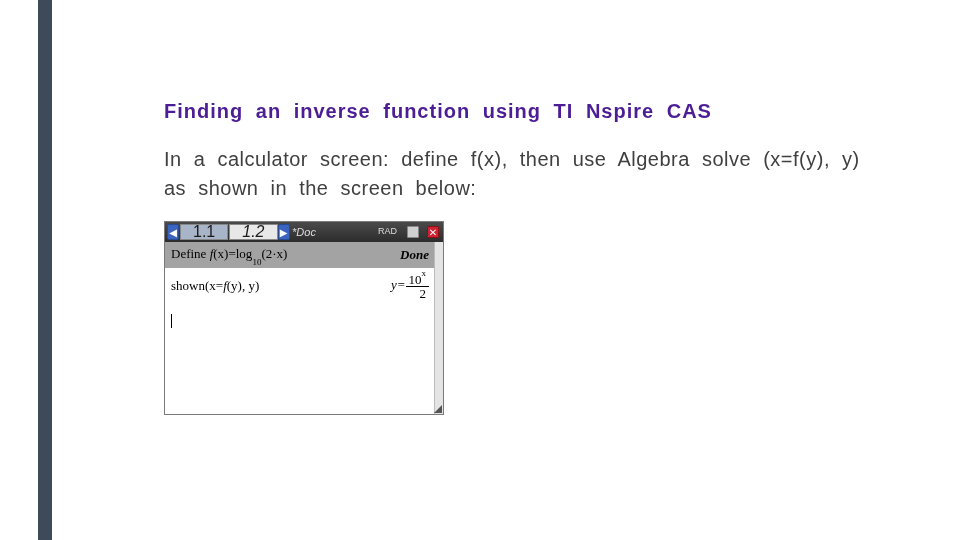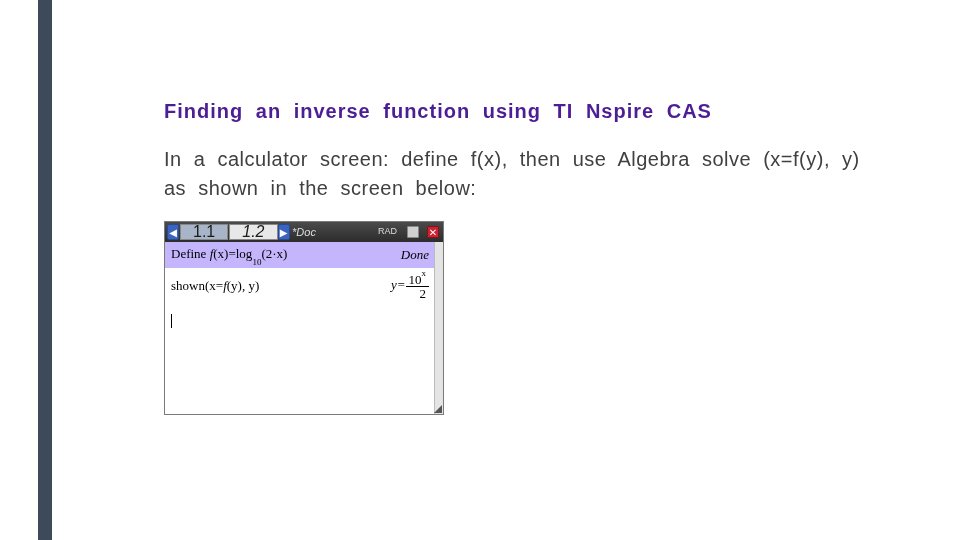--- a/index.html
+++ b/index.html
@@ -114,22 +114,22 @@
   .calc-scroll{
     position:absolute;right:0;top:0;bottom:0;width:9px;
     background:#e4e4e4;border-left:1px solid #bbb;
   }
   .calc-row{
     display:flex;
     justify-content:space-between;
     align-items:center;
     padding:4px 14px 4px 6px;
   }
-  .calc-row.shade{background:#c4b5fd;}
-  .done{font-style:italic;}
+  .calc-row.shade{background:#a3a3a3;}
+  .done{font-style:italic;font-weight:bold;}
   .expr, .result{white-space:nowrap;}
   .sub{font-size:9px;vertical-align:sub;position:relative;top:3px;}
   .sup{font-size:9px;vertical-align:super;position:relative;top:-3px;}
   .frac{display:inline-block;text-align:right;vertical-align:middle;line-height:1;}
   .frac .num{display:block;border-bottom:1px solid #000;padding:0 3px;}
   .frac .den{display:block;padding:0 3px;}
   .cursor-row{padding:8px 6px;}
   .cursor{display:inline-block;width:1px;height:14px;background:#000;vertical-align:middle;}
   .calc-corner{
     position:absolute;right:1px;bottom:1px;

